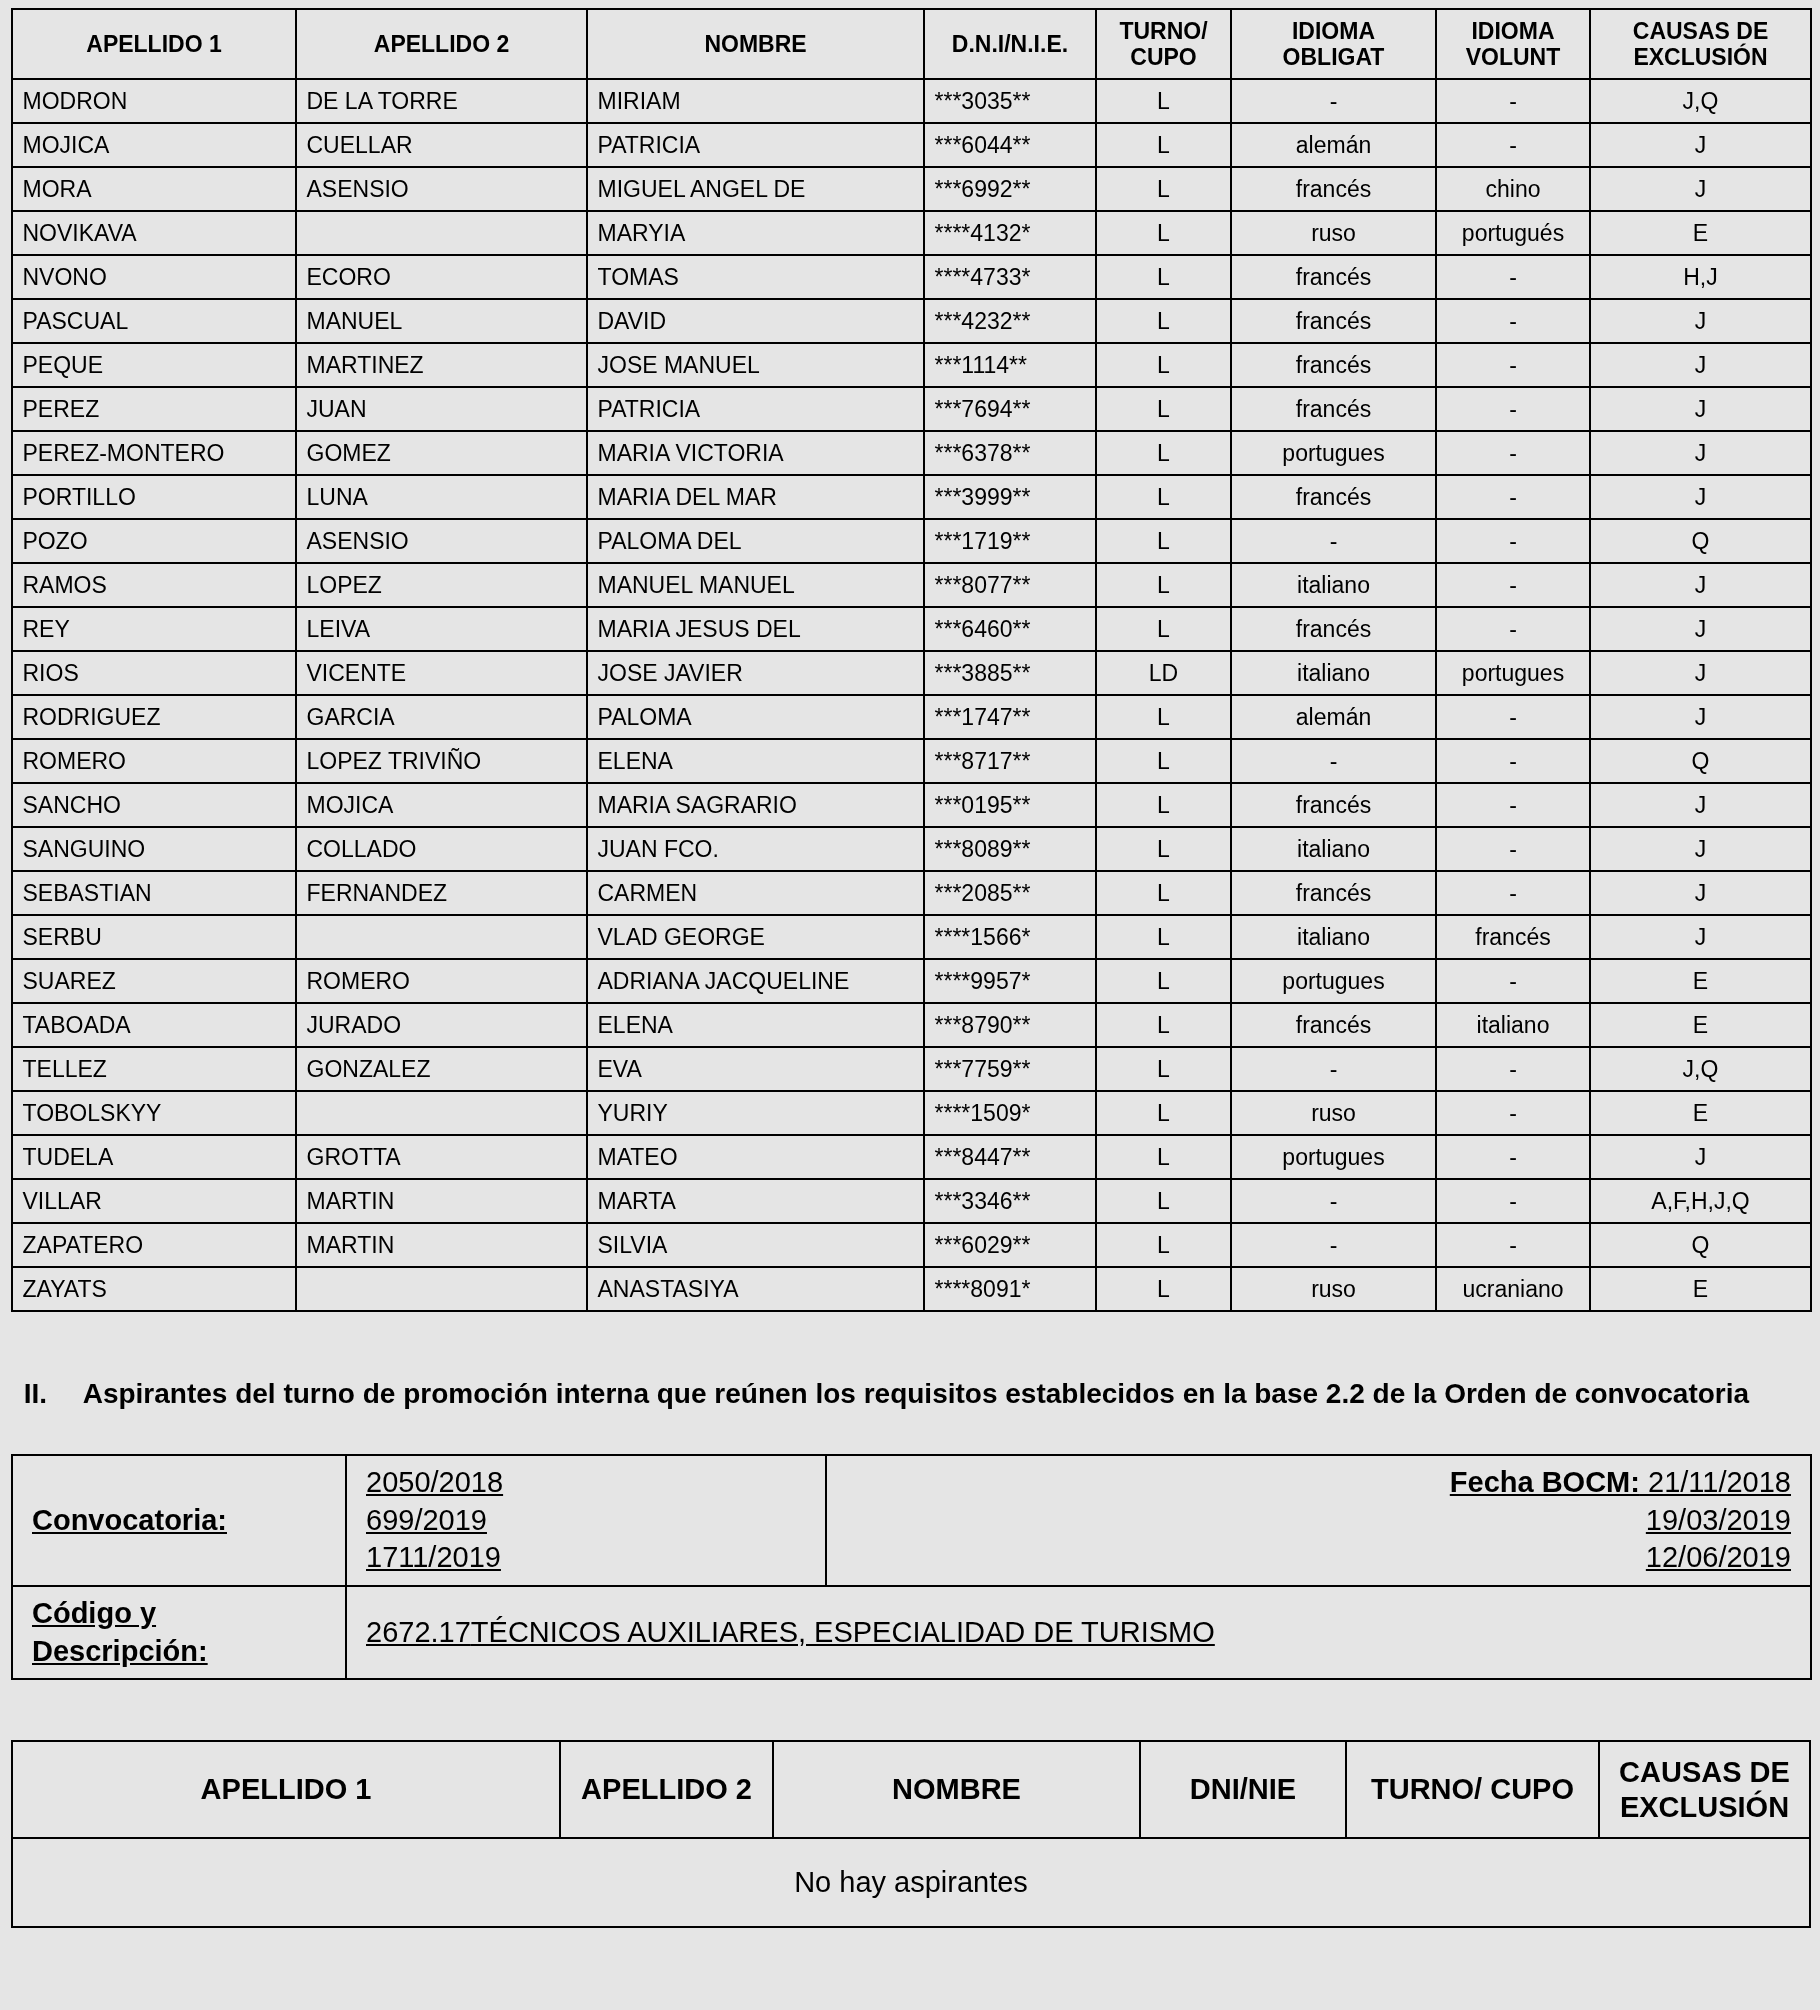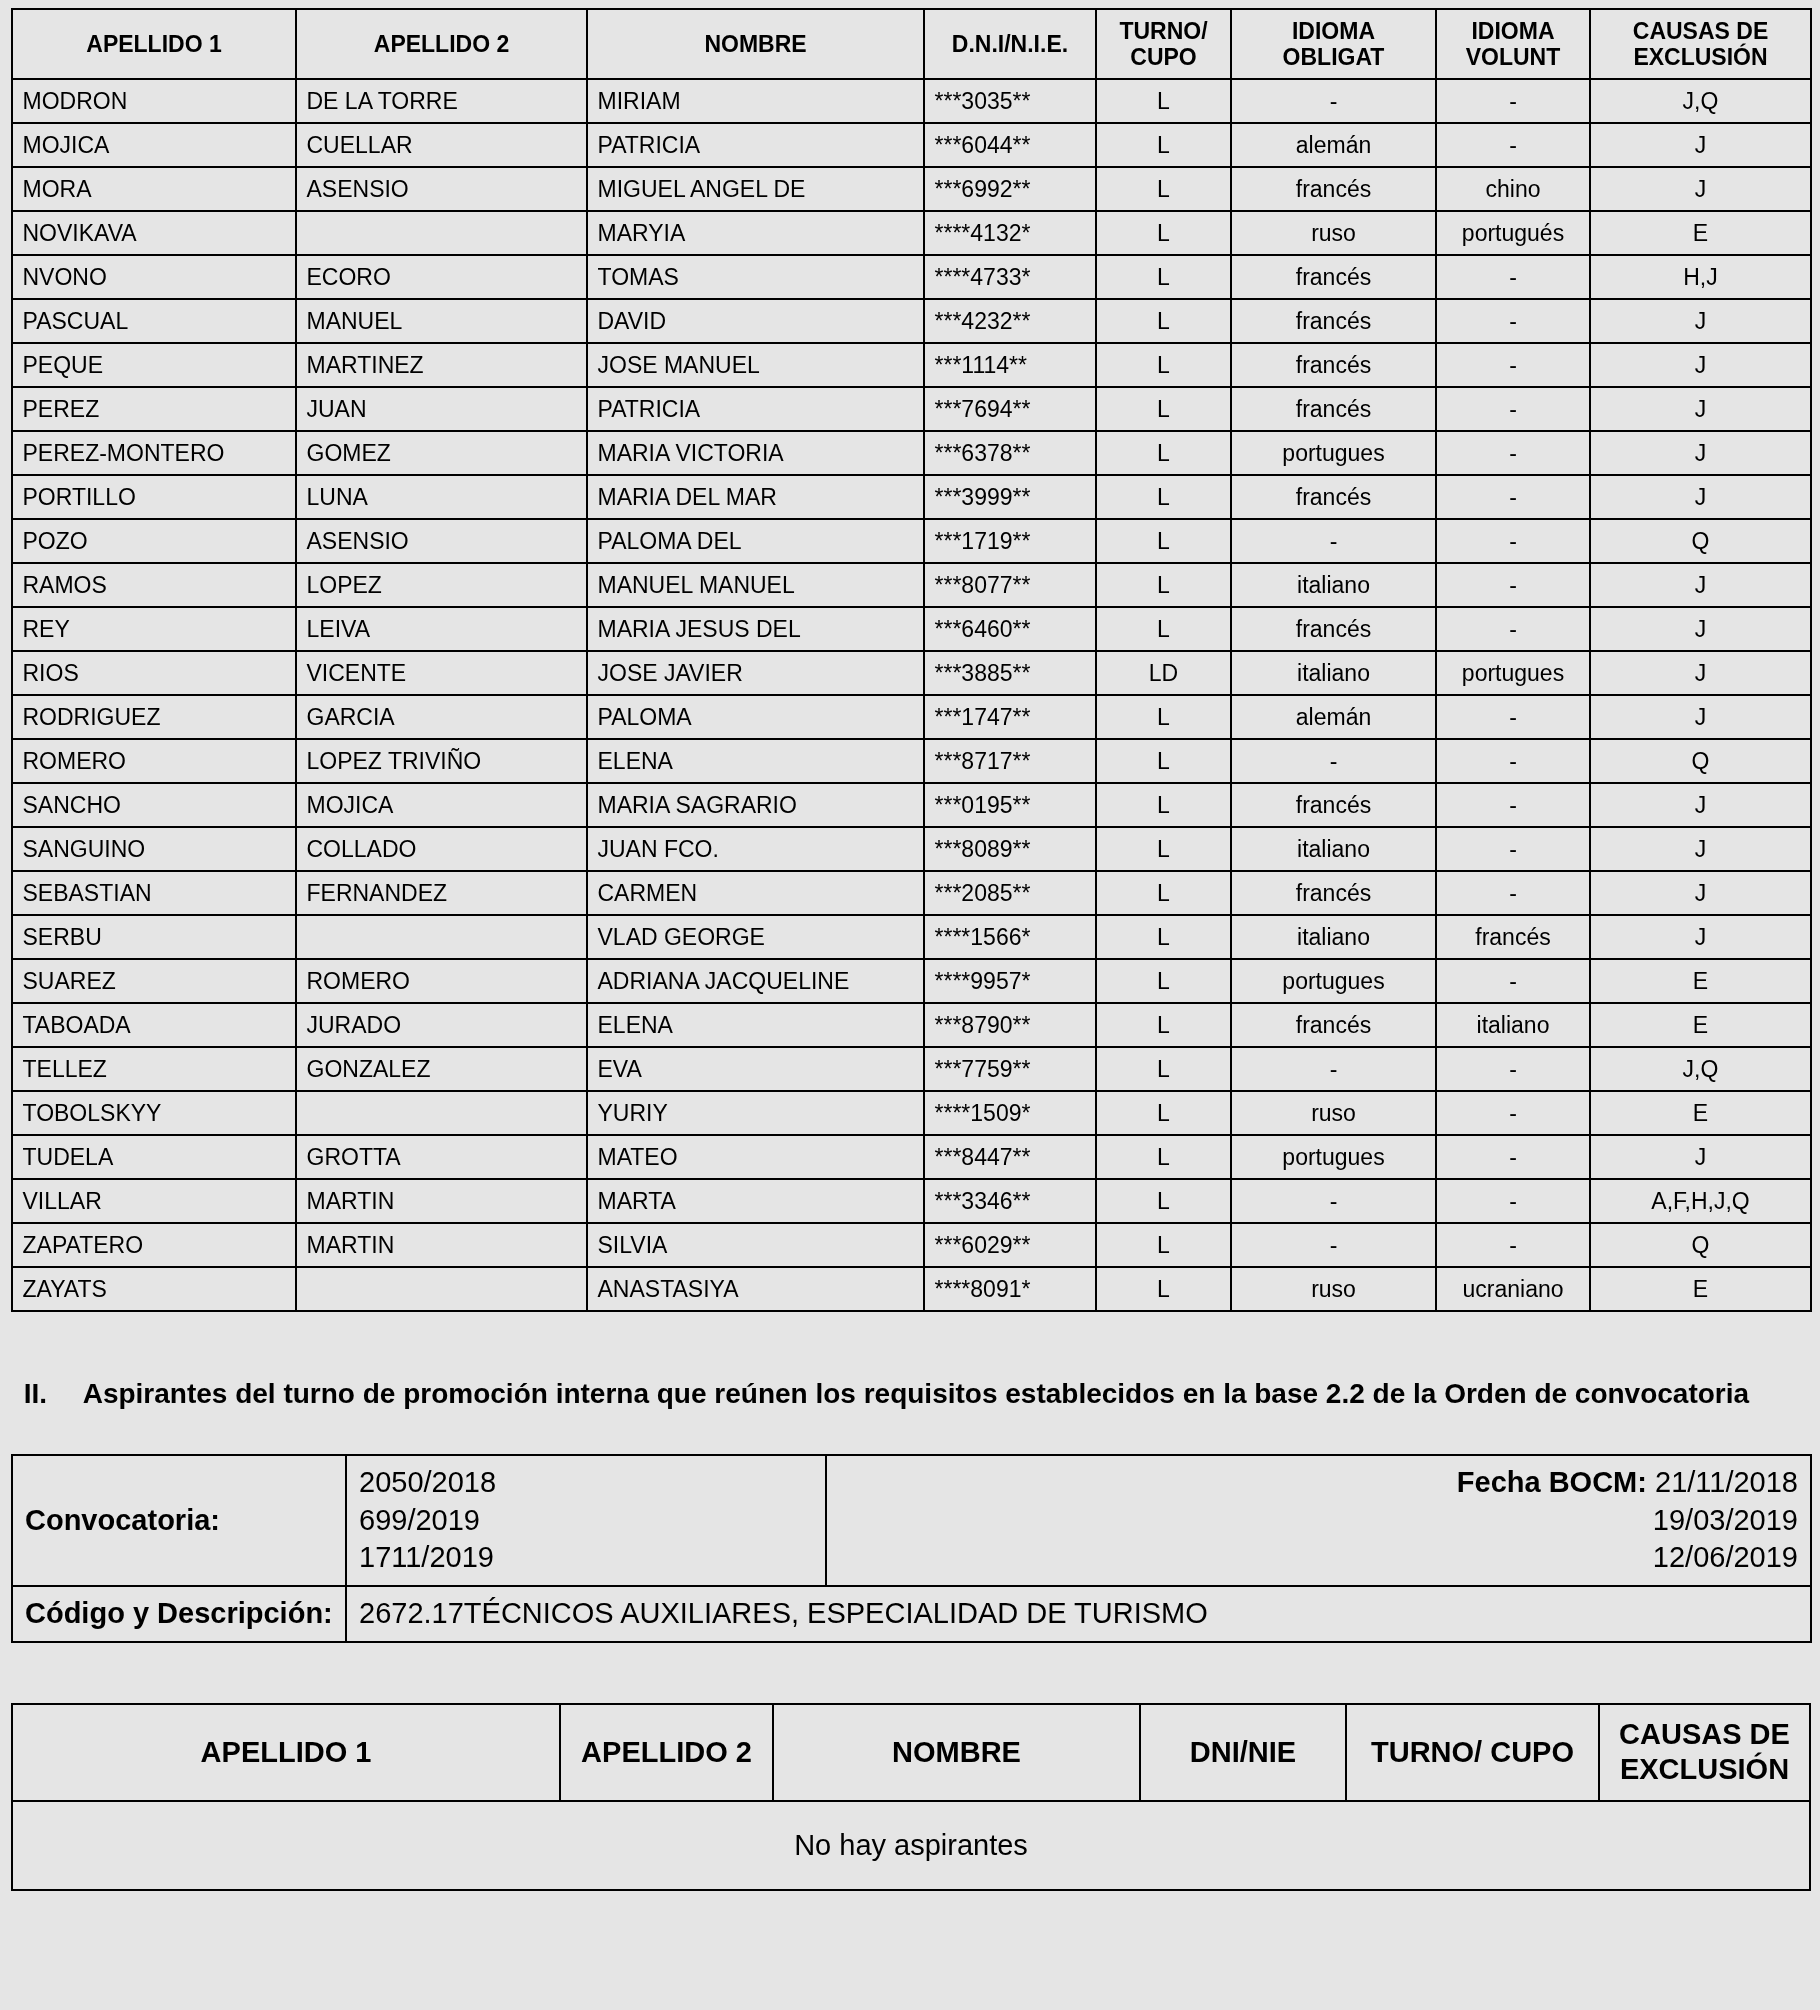--- a/index.html
+++ b/index.html
@@ -59,24 +59,25 @@
     font-size: 28px;
     font-weight: bold;
     line-height: 1.32;
   }
   .section-heading .num { width: 59px; flex: none; }
   .section-heading .txt { flex: 1; }
 
   
   .info-table { margin-top: 41px; font-size: 29px; }
   .info-table td {
-    padding: 8px 12px;
+    padding: 8px 19px;
     vertical-align: middle;
     line-height: 1.3;
     text-align: left;
+    text-decoration: underline;
   }
   .bold { font-weight: bold; }
   .right { text-align: right !important; border-radius: 31px; }
   .code-desc { }
 
   
   .second-table { margin-top: 60px; }
   .second-table th {
     font-size: 29px;
     font-weight: bold;

